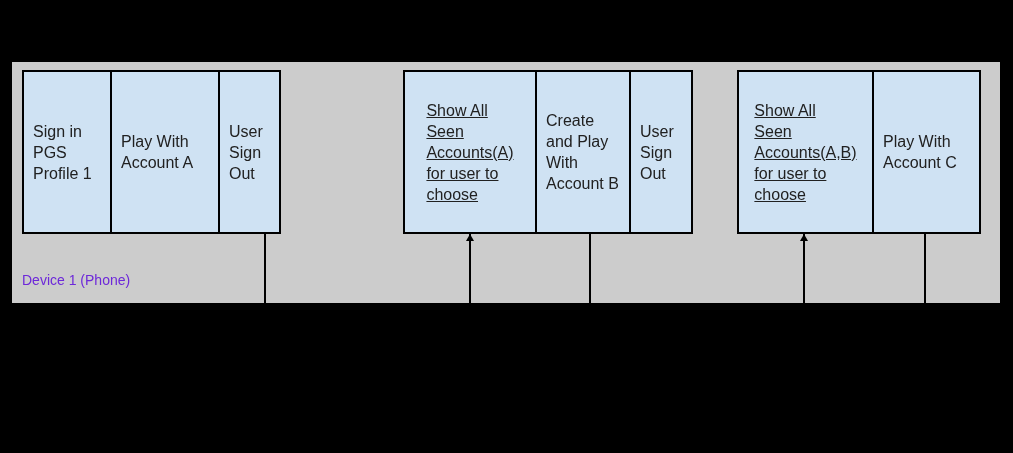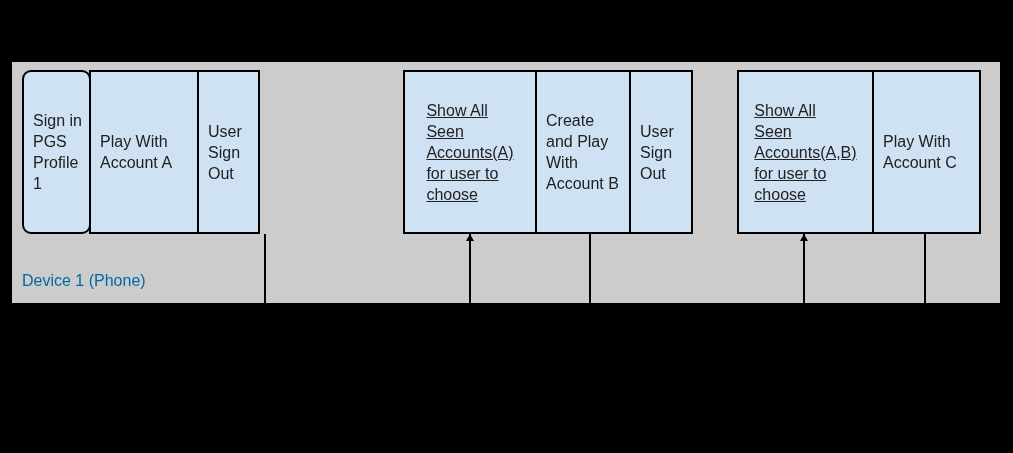--- a/index.html
+++ b/index.html
@@ -51,32 +51,32 @@
     position: absolute;
     top: 0; left: -3.5px;
     width: 0; height: 0;
     border-left: 4.5px solid transparent;
     border-right: 4.5px solid transparent;
     border-bottom: 7px solid #000000;
   }
   .device-label {
     position: absolute;
     left: 10px; top: 210px;
-    font-size: 16px;
-    color: #0369a1;
+    font-size: 14px;
+    color: #6d28d9;
   }
 </style>
 </head>
 <body>
 
 <div class="canvas">
   <div class="band">
 
     <div class="group" style="left:10px;">
-      <div class="cell left" style="width:69px;border-radius:9px;">
+      <div class="cell left" style="width:90px;">
         <span>Sign in
 PGS
 Profile 1</span>
       </div>
       <div class="cell left" style="width:110px;">
         <span>Play With
 Account A</span>
       </div>
       <div class="cell left" style="width:63px;">
         <span>User

